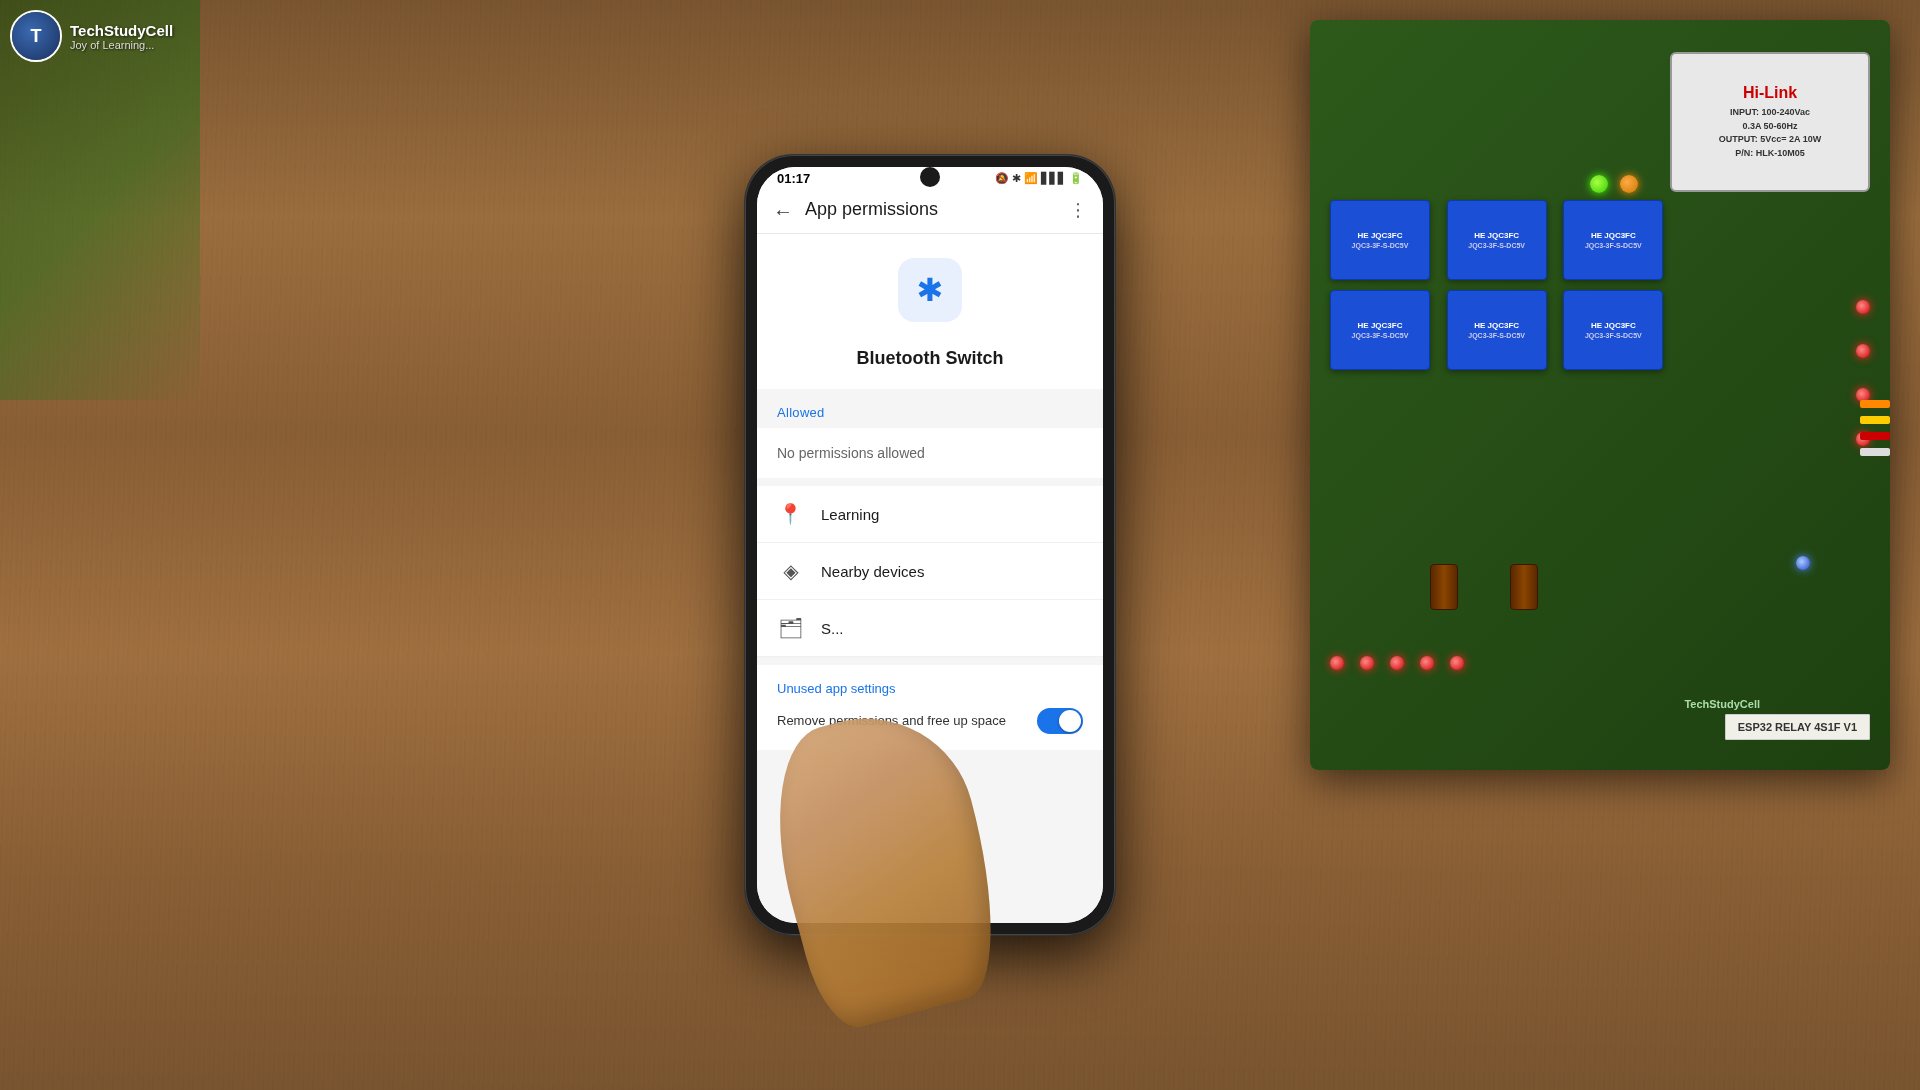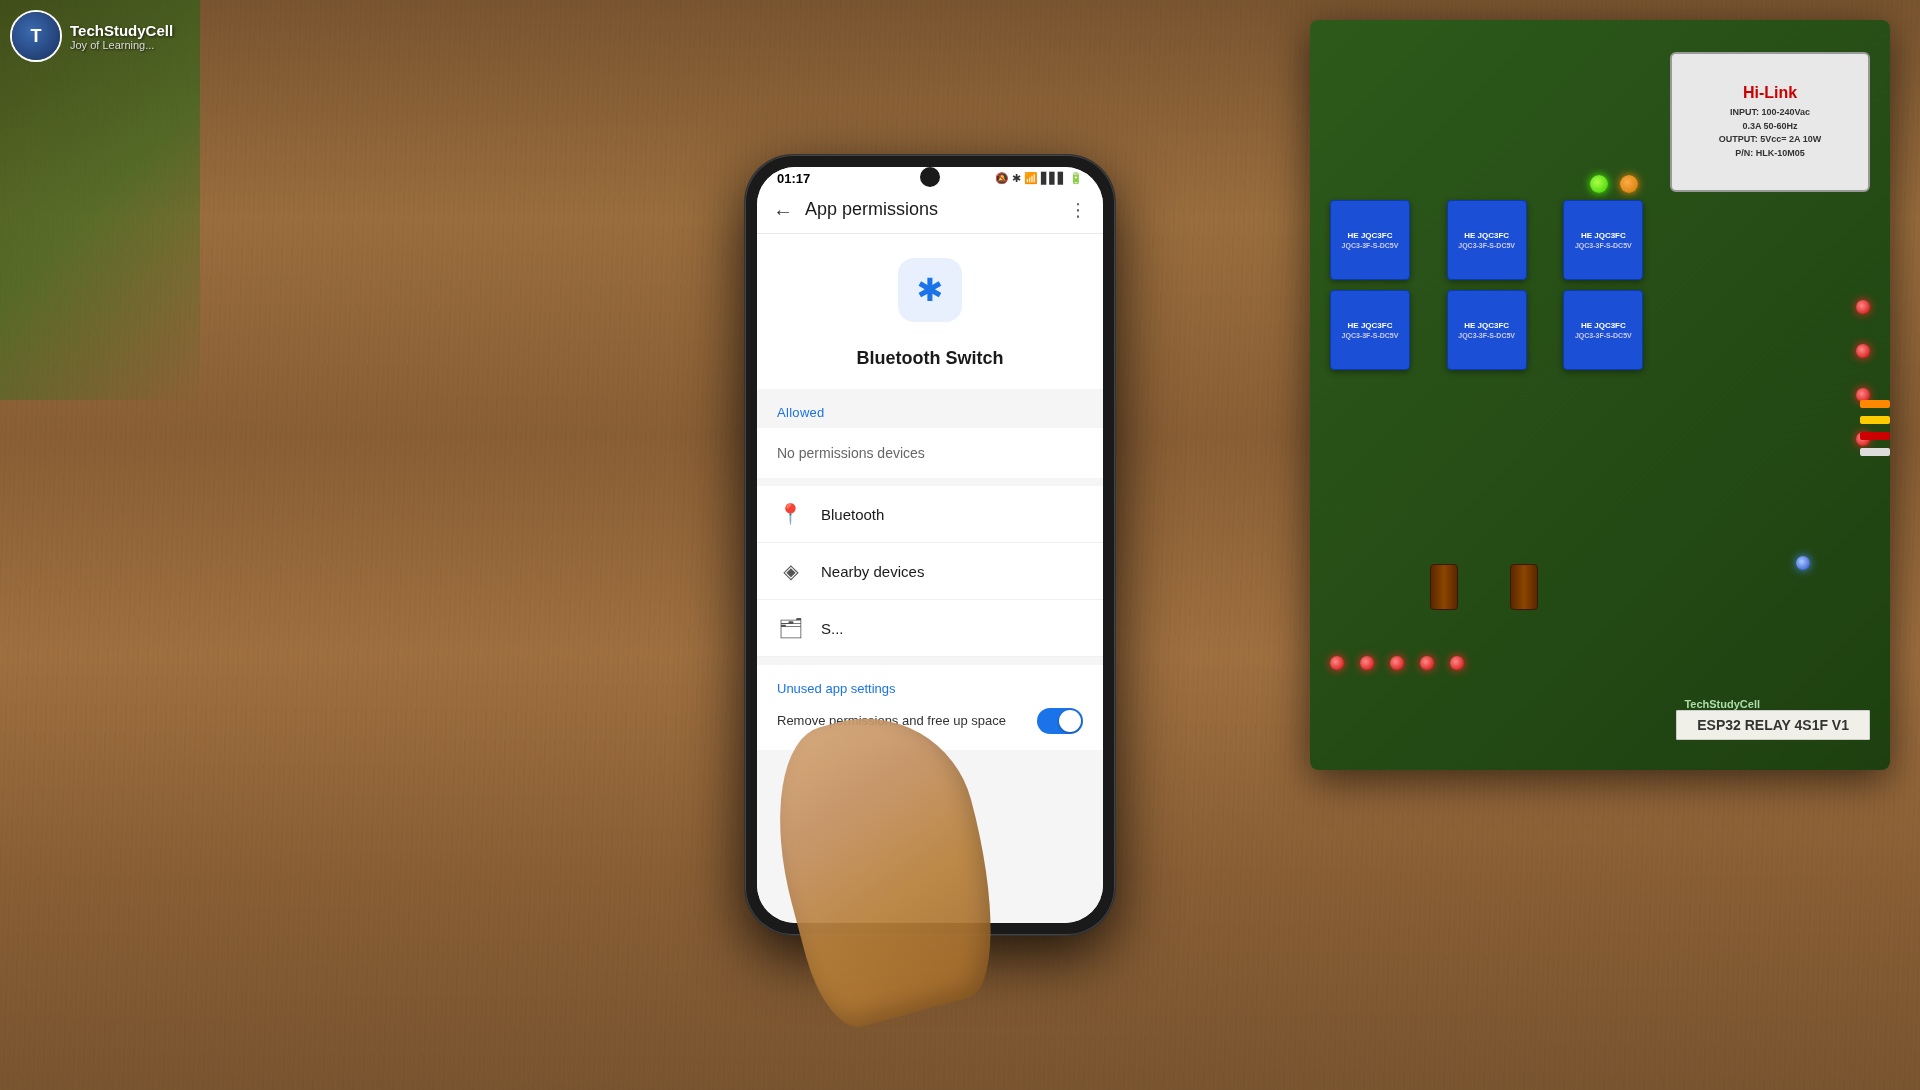--- a/index.html
+++ b/index.html
@@ -365,21 +365,21 @@
     .relay-grid {
       position: absolute;
       top: 180px;
       left: 20px;
       display: grid;
       grid-template-columns: repeat(3, 1fr);
       gap: 10px;
       width: 340px;
     }
     .relay-module {
-      width: 80px;
+      width: 100px;
       height: 80px;
       background: #1a4fd6;
       border-radius: 4px;
       border: 1px solid #0a3ab0;
       display: flex;
       flex-direction: column;
       align-items: center;
       justify-content: center;
       font-size: 8px;
       color: white;
@@ -450,22 +450,22 @@
       display: flex;
       gap: 16px;
     }
 
     
     .esp32-label {
       position: absolute;
       bottom: 30px;
       right: 20px;
       background: #f0f0e8;
-      padding: 6px 20px;
-      font-size: 14px;
+      padding: 6px 12px;
+      font-size: 11px;
       font-weight: bold;
       color: #333;
       border-radius: 1px;
       border: 1px solid #ccc;
     }
 
     
     .studycell-mark {
       position: absolute;
       bottom: 60px;
@@ -583,27 +583,27 @@
         <div class="bluetooth-icon-circle">
           <span class="bluetooth-symbol">✱</span>
         </div>
         <span class="app-name">Bluetooth Switch</span>
       </div>
 
       <div class="permissions-content">
 
         <div class="section-header">Allowed</div>
         <div class="empty-section">
-          <span class="empty-text">No permissions devices</span>
+          <span class="empty-text">No permissions allowed</span>
         </div>
 
 
         <div class="permission-item">
           <div class="permission-icon">📍</div>
-          <span class="permission-label">Bluetooth</span>
+          <span class="permission-label">Learning</span>
         </div>
 
         <div class="permission-item">
           <div class="permission-icon">◈</div>
           <span class="permission-label">Nearby devices</span>
         </div>
 
         <div class="permission-item">
           <div class="permission-icon">🗂</div>
           <span class="permission-label">S...</span>

